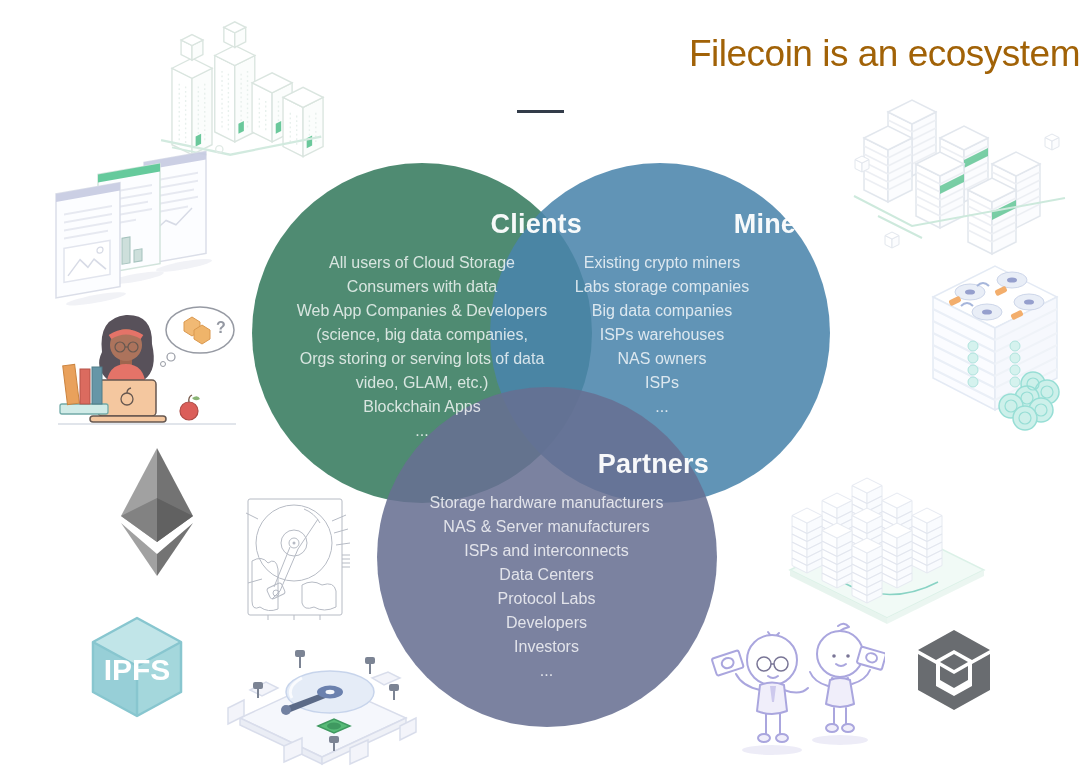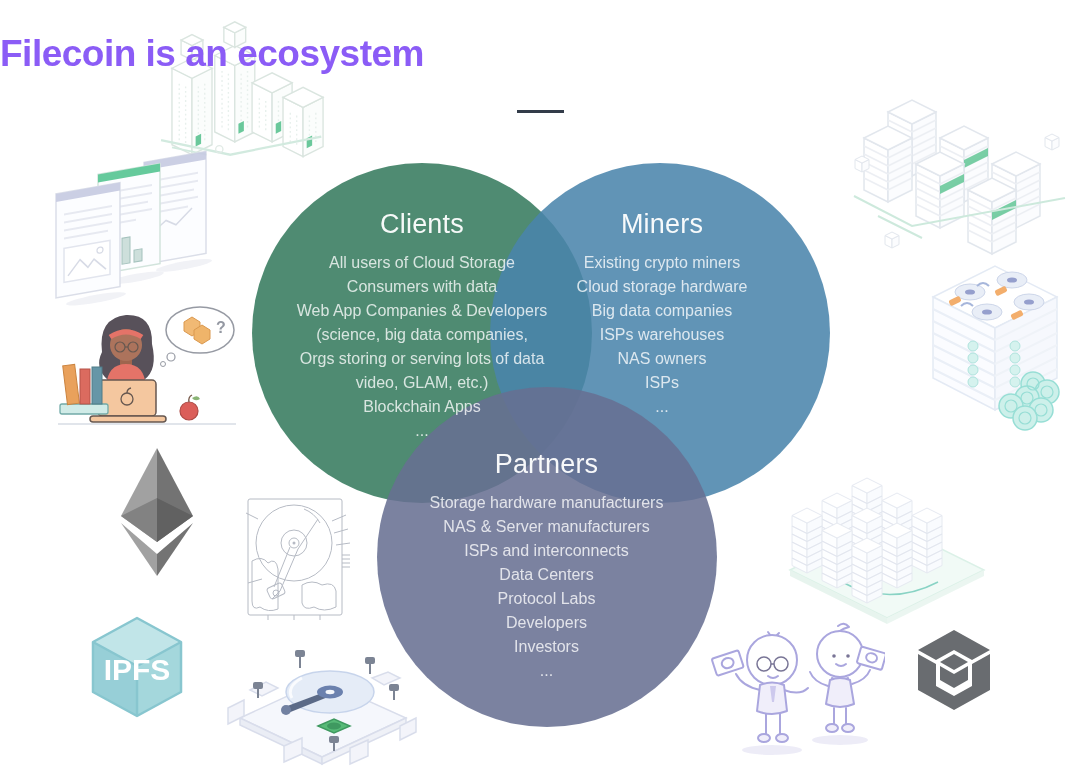--- a/index.html
+++ b/index.html
@@ -1,31 +1,31 @@
 <!DOCTYPE html>
 <html><head>
 <meta charset="utf-8">
 <style>
   * { box-sizing: border-box; margin: 0; padding: 0; }
   html,body { background:#ffffff; }
   body { font-family: "Liberation Sans", sans-serif; }
   .slide { position:relative; width:1080px; height:771px; background:#ffffff; overflow:hidden; }
 
-  .title { position:absolute; left:0; right:0; top:33px; text-align:left;
-           font-size:37px; font-weight:700; letter-spacing:-0.5px; color:#8b5cf6; z-index:6; }
+  .title { position:absolute; left:0; right:0; top:33px; text-align:right;
+           font-size:37px; font-weight:400; letter-spacing:-0.5px; color:#a16207; z-index:6; }
   .divider { position:absolute; left:517px; top:110px; width:47px; height:3px;
              background:#333c49; z-index:6; }
 
   .circle { position:absolute; border-radius:50%; }
   .c-clients  { left:252px; top:163px; width:340px; height:340px; background:rgba(53,122,93,0.87);  z-index:2; }
   .c-miners   { left:490px; top:163px; width:340px; height:340px; background:rgba(74,132,171,0.87); z-index:2; }
   .c-partners { left:377px; top:387px; width:340px; height:340px; background:rgba(103,111,146,0.87); z-index:3; }
 
   .venn-text { position:absolute; text-align:center; z-index:4; }
-  .venn-text h2 { font-size:27px; font-weight:400; color:rgba(255,255,255,0.95); margin-bottom:11px; letter-spacing:0.2px; }
+  .venn-text h2 { font-size:27px; font-weight:700; color:rgba(255,255,255,0.95); margin-bottom:11px; letter-spacing:0.2px;text-align:right; }
   .venn-text .line { font-size:16px; line-height:24px; color:rgba(255,255,255,0.78); white-space:nowrap; }
   .t-clients  { left:262px; top:209px; width:320px; }
   .t-miners   { left:502px; top:209px; width:320px; }
   .t-partners { left:384px; top:449px; width:325px; }
 
   .illo { position:absolute; z-index:1; opacity:0.92; }
   .illo svg { display:block; width:100%; height:100%; }
   svg text { font-family:"Liberation Sans", sans-serif; }
 </style>
 </head>
@@ -49,21 +49,21 @@
       <div class="line">(science, big data companies,</div>
       <div class="line">Orgs storing or serving lots of data</div>
       <div class="line">video, GLAM, etc.)</div>
       <div class="line">Blockchain Apps</div>
       <div class="line">...</div>
     </div>
 
     <div class="venn-text t-miners">
       <h2>Miners</h2>
       <div class="line">Existing crypto miners</div>
-      <div class="line">Cloud storage hardware</div>
+      <div class="line">Labs storage companies</div>
       <div class="line">Big data companies</div>
       <div class="line">ISPs warehouses</div>
       <div class="line">NAS owners</div>
       <div class="line">ISPs</div>
       <div class="line">...</div>
     </div>
 
     <div class="venn-text t-partners">
       <h2>Partners</h2>
       <div class="line">Storage hardware manufacturers</div>

